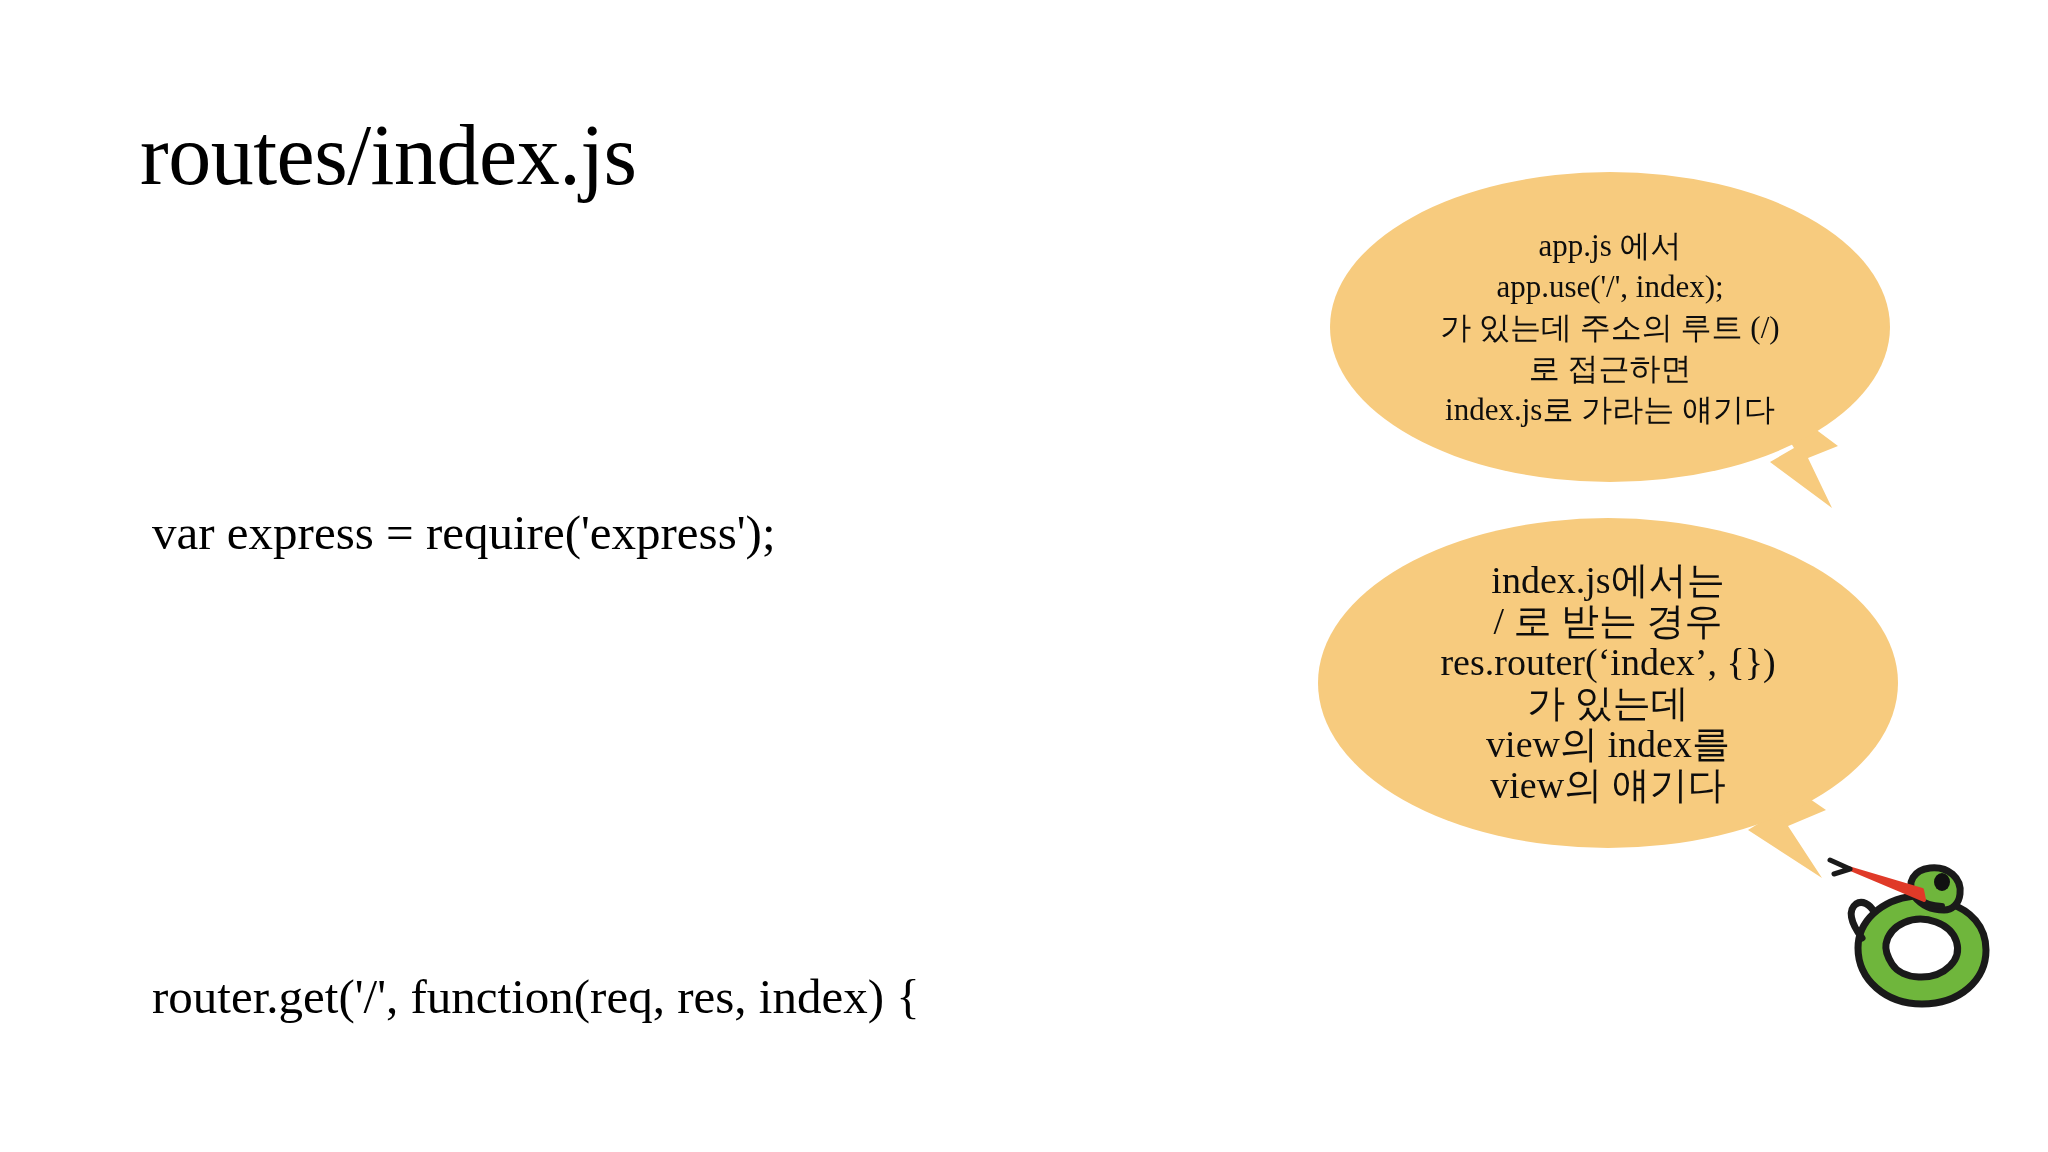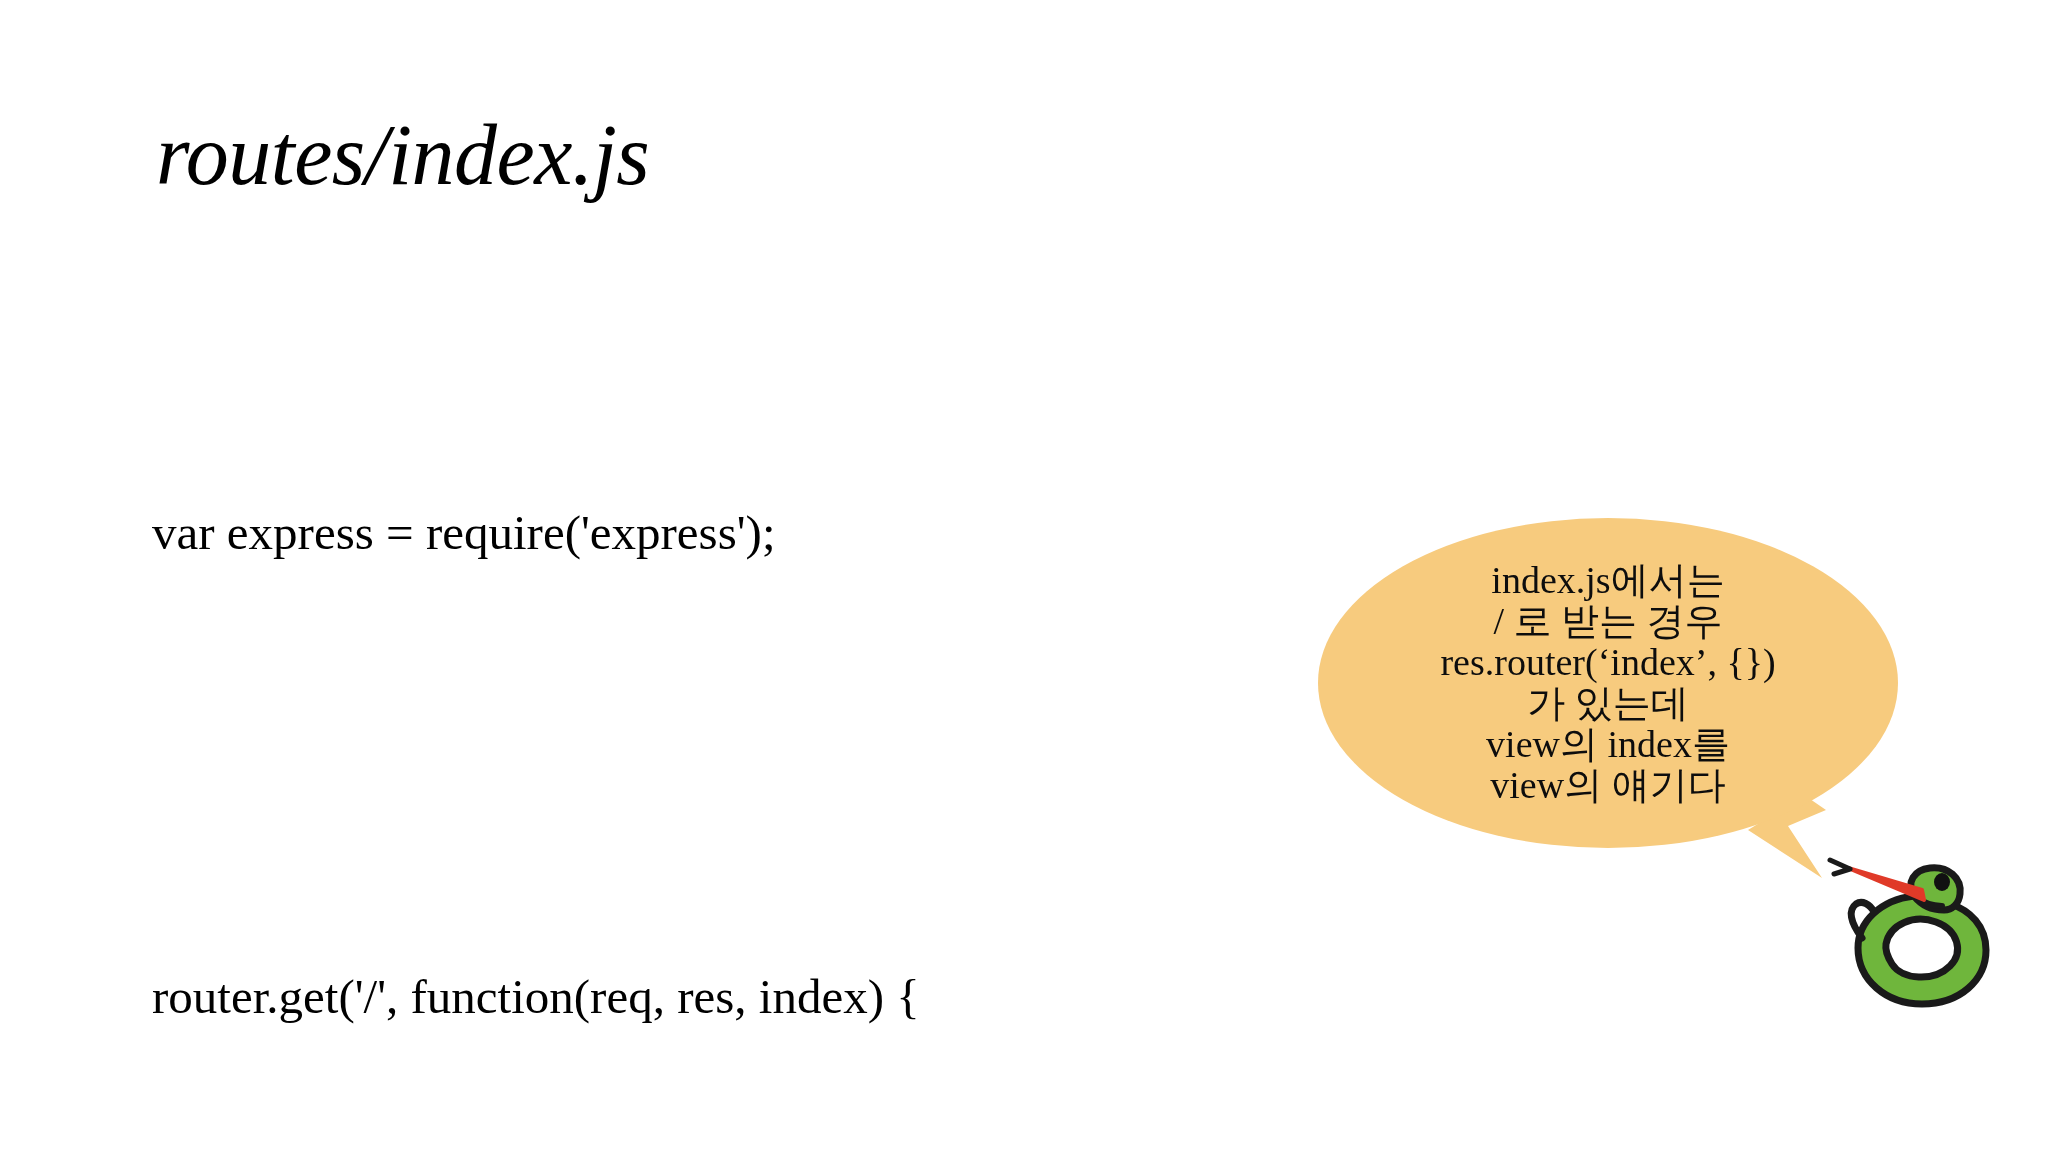--- a/index.html
+++ b/index.html
@@ -14,30 +14,29 @@
     position: relative;
     width: 2048px;
     height: 1152px;
     background: #ffffff;
     overflow: hidden;
   }
 
   
   #slide-title {
     position: absolute;
-    left: 156px;
+    left: 140px;
     top: 112px;
     font-family: "Liberation Serif", serif;
     font-size: 86px;
     font-weight: 400;
     line-height: 1.0;
     color: #000000;
     letter-spacing: -0.5px;
     white-space: pre;
-    font-style: italic;
   }
 
   
   #code-block {
     position: absolute;
     left: 152px;
     top: 318px;
     width: 1120px;
     font-family: "Liberation Serif", serif;
     font-size: 49px;
@@ -144,20 +143,33 @@
   <div id="code-block">
     <span class="code-line">var express = require('express');</span>
     <span class="code-line blank"></span>
     <span class="code-line">router.get('/', function(req, res, index) {</span>
     
     
     
     
   </div>
 
+  <div class="bubble" id="bubble-1">
+    <svg id="bubble-1-tail" viewBox="0 0 90 125">
+      <path d="M5,0 L88,62 L58,74 L82,124 L20,78 L44,64 Z" fill="#f7cb7e"></path>
+    </svg>
+    <div class="bubble-body"></div>
+    <div class="bubble-text">
+      <span class="line">app.js 에서</span>
+      <span class="line">app.use('/', index);</span>
+      <span class="line">가 있는데 주소의 루트 (/)</span>
+      <span class="line">로 접근하면</span>
+      <span class="line">index.js로 가라는 얘기다</span>
+    </div>
+  </div>
 
   <div class="bubble" id="bubble-2">
     <svg id="bubble-2-tail" viewBox="0 0 105 135">
       <path d="M4,0 L100,66 L62,82 L96,134 L22,86 L48,70 Z" fill="#f7cb7e"></path>
     </svg>
     <div class="bubble-body"></div>
     <div class="bubble-text">
       <span class="line">index.js에서는</span>
       <span class="line">/ 로 받는 경우</span>
       <span class="line">res.router(‘index’, {})</span>

